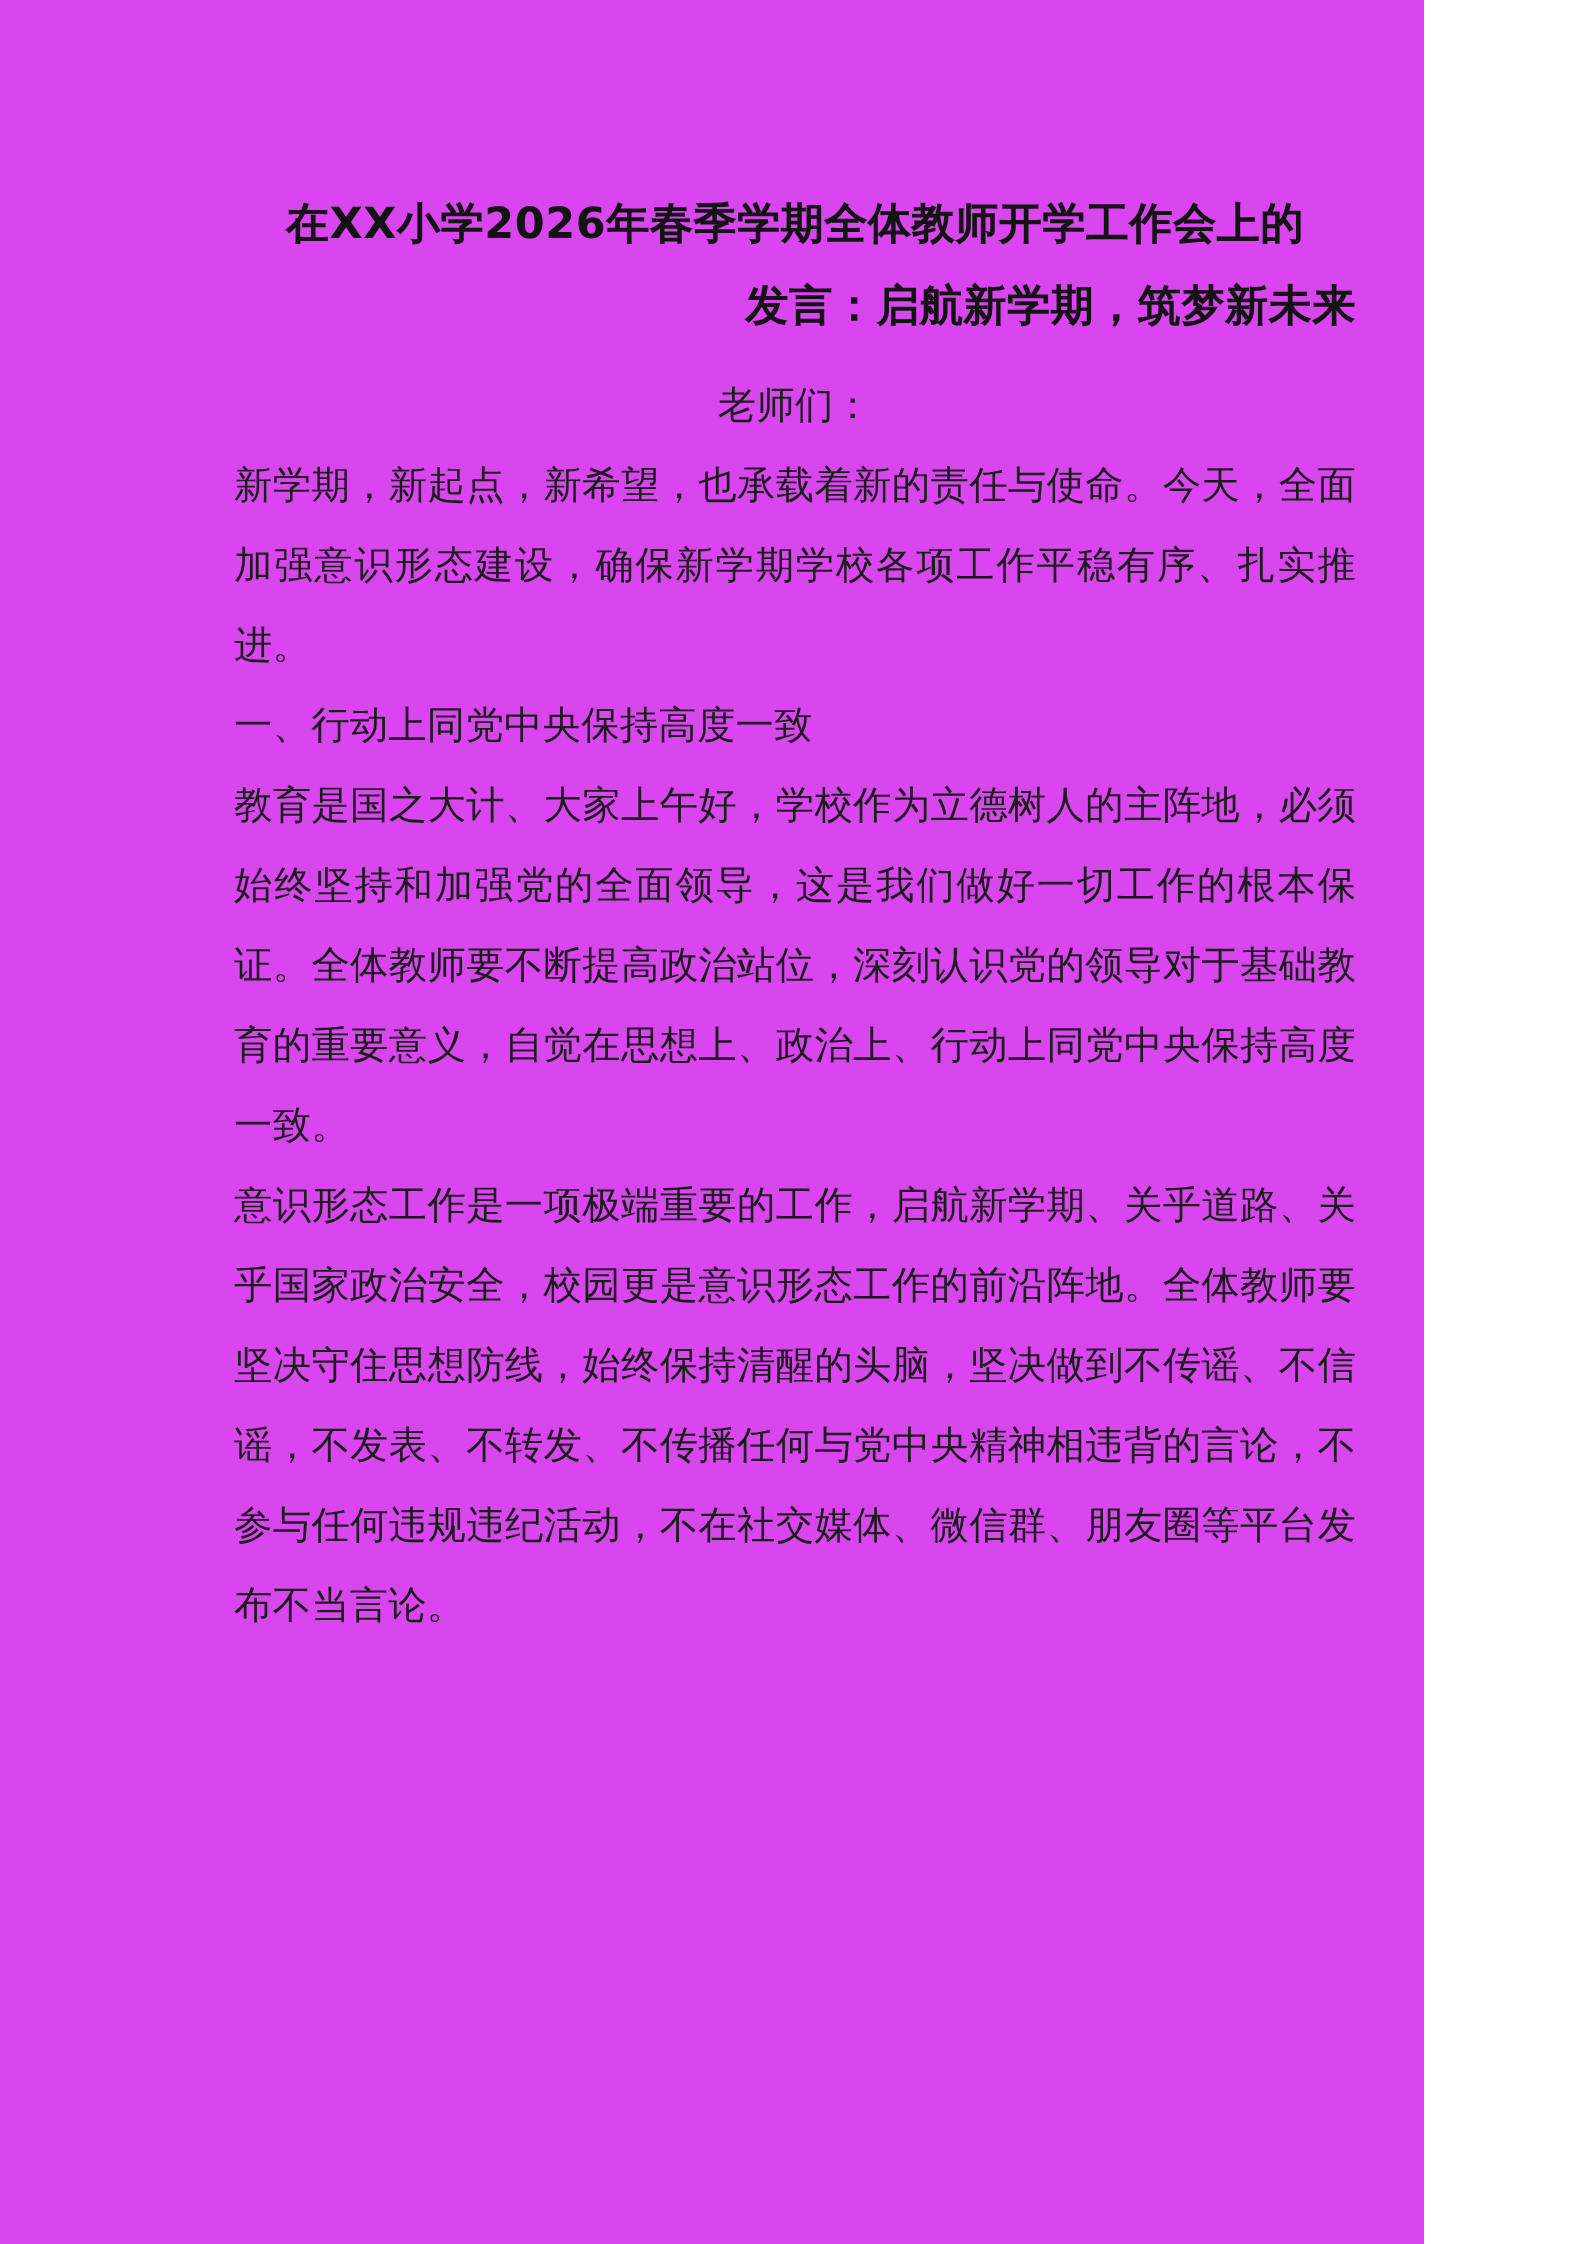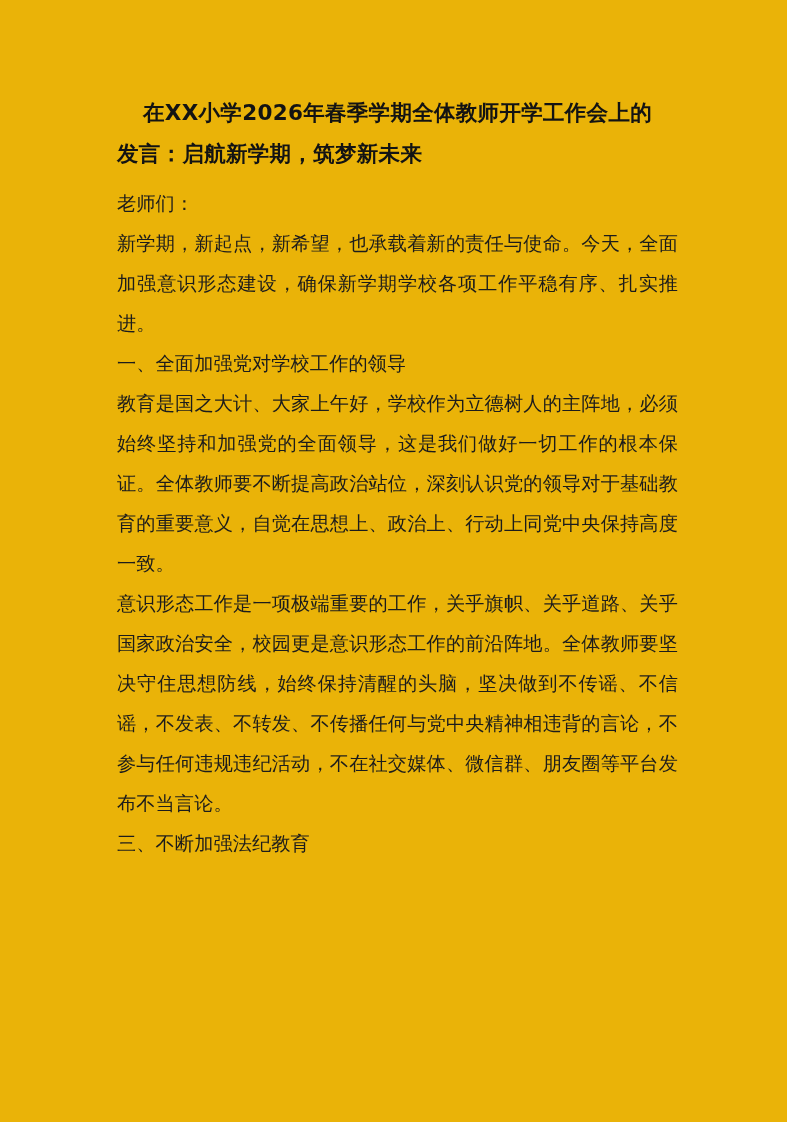--- a/index.html
+++ b/index.html
@@ -12,23 +12,23 @@
     width: 793px;
     height: 1122px;
     overflow: hidden;
     font-family: "Liberation Serif", "DejaVu Serif", serif;
     color: #1a1a1a;
     -webkit-font-smoothing: antialiased;
   }
 
   .page {
     position: relative;
-    width: 787px;
+    width: 712px;
     height: 1122px;
-    background: #eab308;
+    background: #d946ef;
     box-sizing: border-box;
   }
 
   .content {
     position: absolute;
     left: 117px;
     top: 92px;
     width: 561px;
   }
 
@@ -41,21 +41,21 @@
     text-align: center;
     letter-spacing: 0.3px;
     color: #131313;
     margin: 0 0 6px 0;
     word-break: break-all;
   }
   .doc-title .ln {
     display: block;
   }
   .doc-title .ln2 {
-    text-align: left;
+    text-align: right;
   }
 
   
   .body-block {
     margin-top: 10px;
   }
   p.para {
     margin: 0;
     font-size: 19.2px;
     line-height: 40px;
@@ -63,21 +63,21 @@
     text-justify: inter-character;
     letter-spacing: 0.1px;
     color: #1c1c1c;
     word-break: break-all;
     font-family: "Liberation Serif", "DejaVu Serif", serif;
   }
   p.para.heading {
     text-align: left;
   }
   p.para.short {
-    text-align: left;
+    text-align: center;
   }
 </style>
 </head>
 <body>
 
 <div class="page">
 
   <div class="content">
 
     <h1 class="doc-title">
@@ -86,26 +86,25 @@
     </h1>
 
     <div class="body-block">
 
       <p class="para short">老师们：</p>
 
 
       <p class="para">新学期，新起点，新希望，也承载着新的责任与使命。今天，全面加强意识形态建设，确保新学期学校各项工作平稳有序、扎实推进。</p>
 
 
-      <p class="para heading">一、全面加强党对学校工作的领导</p>
+      <p class="para heading">一、行动上同党中央保持高度一致</p>
 
       <p class="para">教育是国之大计、大家上午好，学校作为立德树人的主阵地，必须始终坚持和加强党的全面领导，这是我们做好一切工作的根本保证。全体教师要不断提高政治站位，深刻认识党的领导对于基础教育的重要意义，自觉在思想上、政治上、行动上同党中央保持高度一致。</p>
 
 
-      <p class="para">意识形态工作是一项极端重要的工作，关乎旗帜、关乎道路、关乎国家政治安全，校园更是意识形态工作的前沿阵地。全体教师要坚决守住思想防线，始终保持清醒的头脑，坚决做到不传谣、不信谣，不发表、不转发、不传播任何与党中央精神相违背的言论，不参与任何违规违纪活动，不在社交媒体、微信群、朋友圈等平台发布不当言论。</p>
+      <p class="para">意识形态工作是一项极端重要的工作，启航新学期、关乎道路、关乎国家政治安全，校园更是意识形态工作的前沿阵地。全体教师要坚决守住思想防线，始终保持清醒的头脑，坚决做到不传谣、不信谣，不发表、不转发、不传播任何与党中央精神相违背的言论，不参与任何违规违纪活动，不在社交媒体、微信群、朋友圈等平台发布不当言论。</p>
 
-      <p class="para heading">三、不断加强法纪教育</p>
 
     </div>
 
   </div>
 
 </div>
 
 </body></html>

